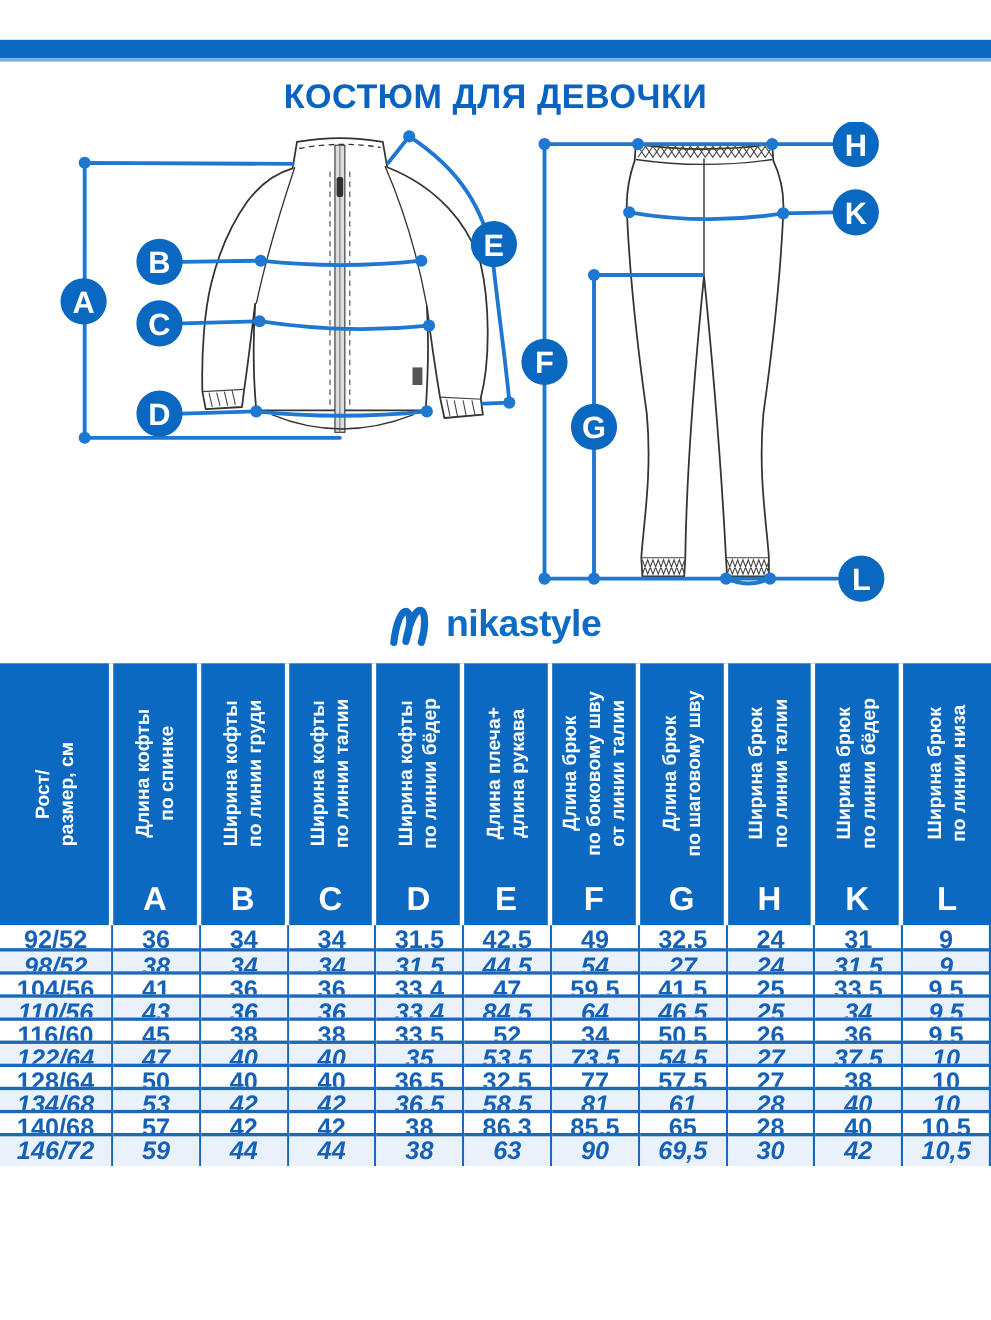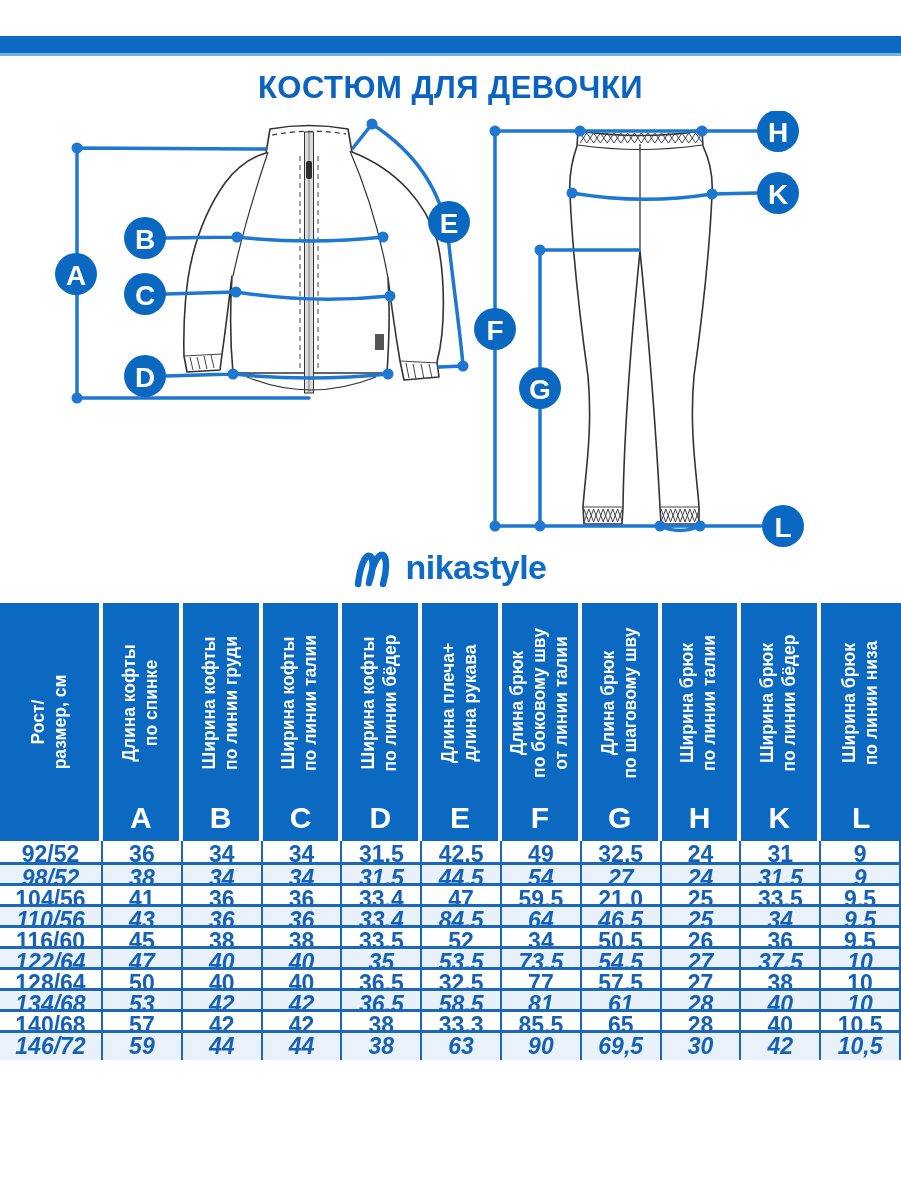--- a/index.html
+++ b/index.html
@@ -324,21 +324,21 @@
         <div class="cell">9</div>
       </div>
       <div class="trow data-row">
         <div class="cell cell-size">104/56</div>
         <div class="cell">41</div>
         <div class="cell">36</div>
         <div class="cell">36</div>
         <div class="cell">33,4</div>
         <div class="cell">47</div>
         <div class="cell">59,5</div>
-        <div class="cell">21,0</div>
+        <div class="cell">41,5</div>
         <div class="cell">25</div>
         <div class="cell">33,5</div>
         <div class="cell">9,5</div>
       </div>
       <div class="trow data-row alt">
         <div class="cell cell-size">110/56</div>
         <div class="cell">43</div>
         <div class="cell">36</div>
         <div class="cell">36</div>
         <div class="cell">33,4</div>
@@ -400,21 +400,21 @@
         <div class="cell">28</div>
         <div class="cell">40</div>
         <div class="cell">10</div>
       </div>
       <div class="trow data-row">
         <div class="cell cell-size">140/68</div>
         <div class="cell">57</div>
         <div class="cell">42</div>
         <div class="cell">42</div>
         <div class="cell">38</div>
-        <div class="cell">33,3</div>
+        <div class="cell">86,3</div>
         <div class="cell">85,5</div>
         <div class="cell">65</div>
         <div class="cell">28</div>
         <div class="cell">40</div>
         <div class="cell">10,5</div>
       </div>
       <div class="trow data-row alt">
         <div class="cell cell-size">146/72</div>
         <div class="cell">59</div>
         <div class="cell">44</div>

